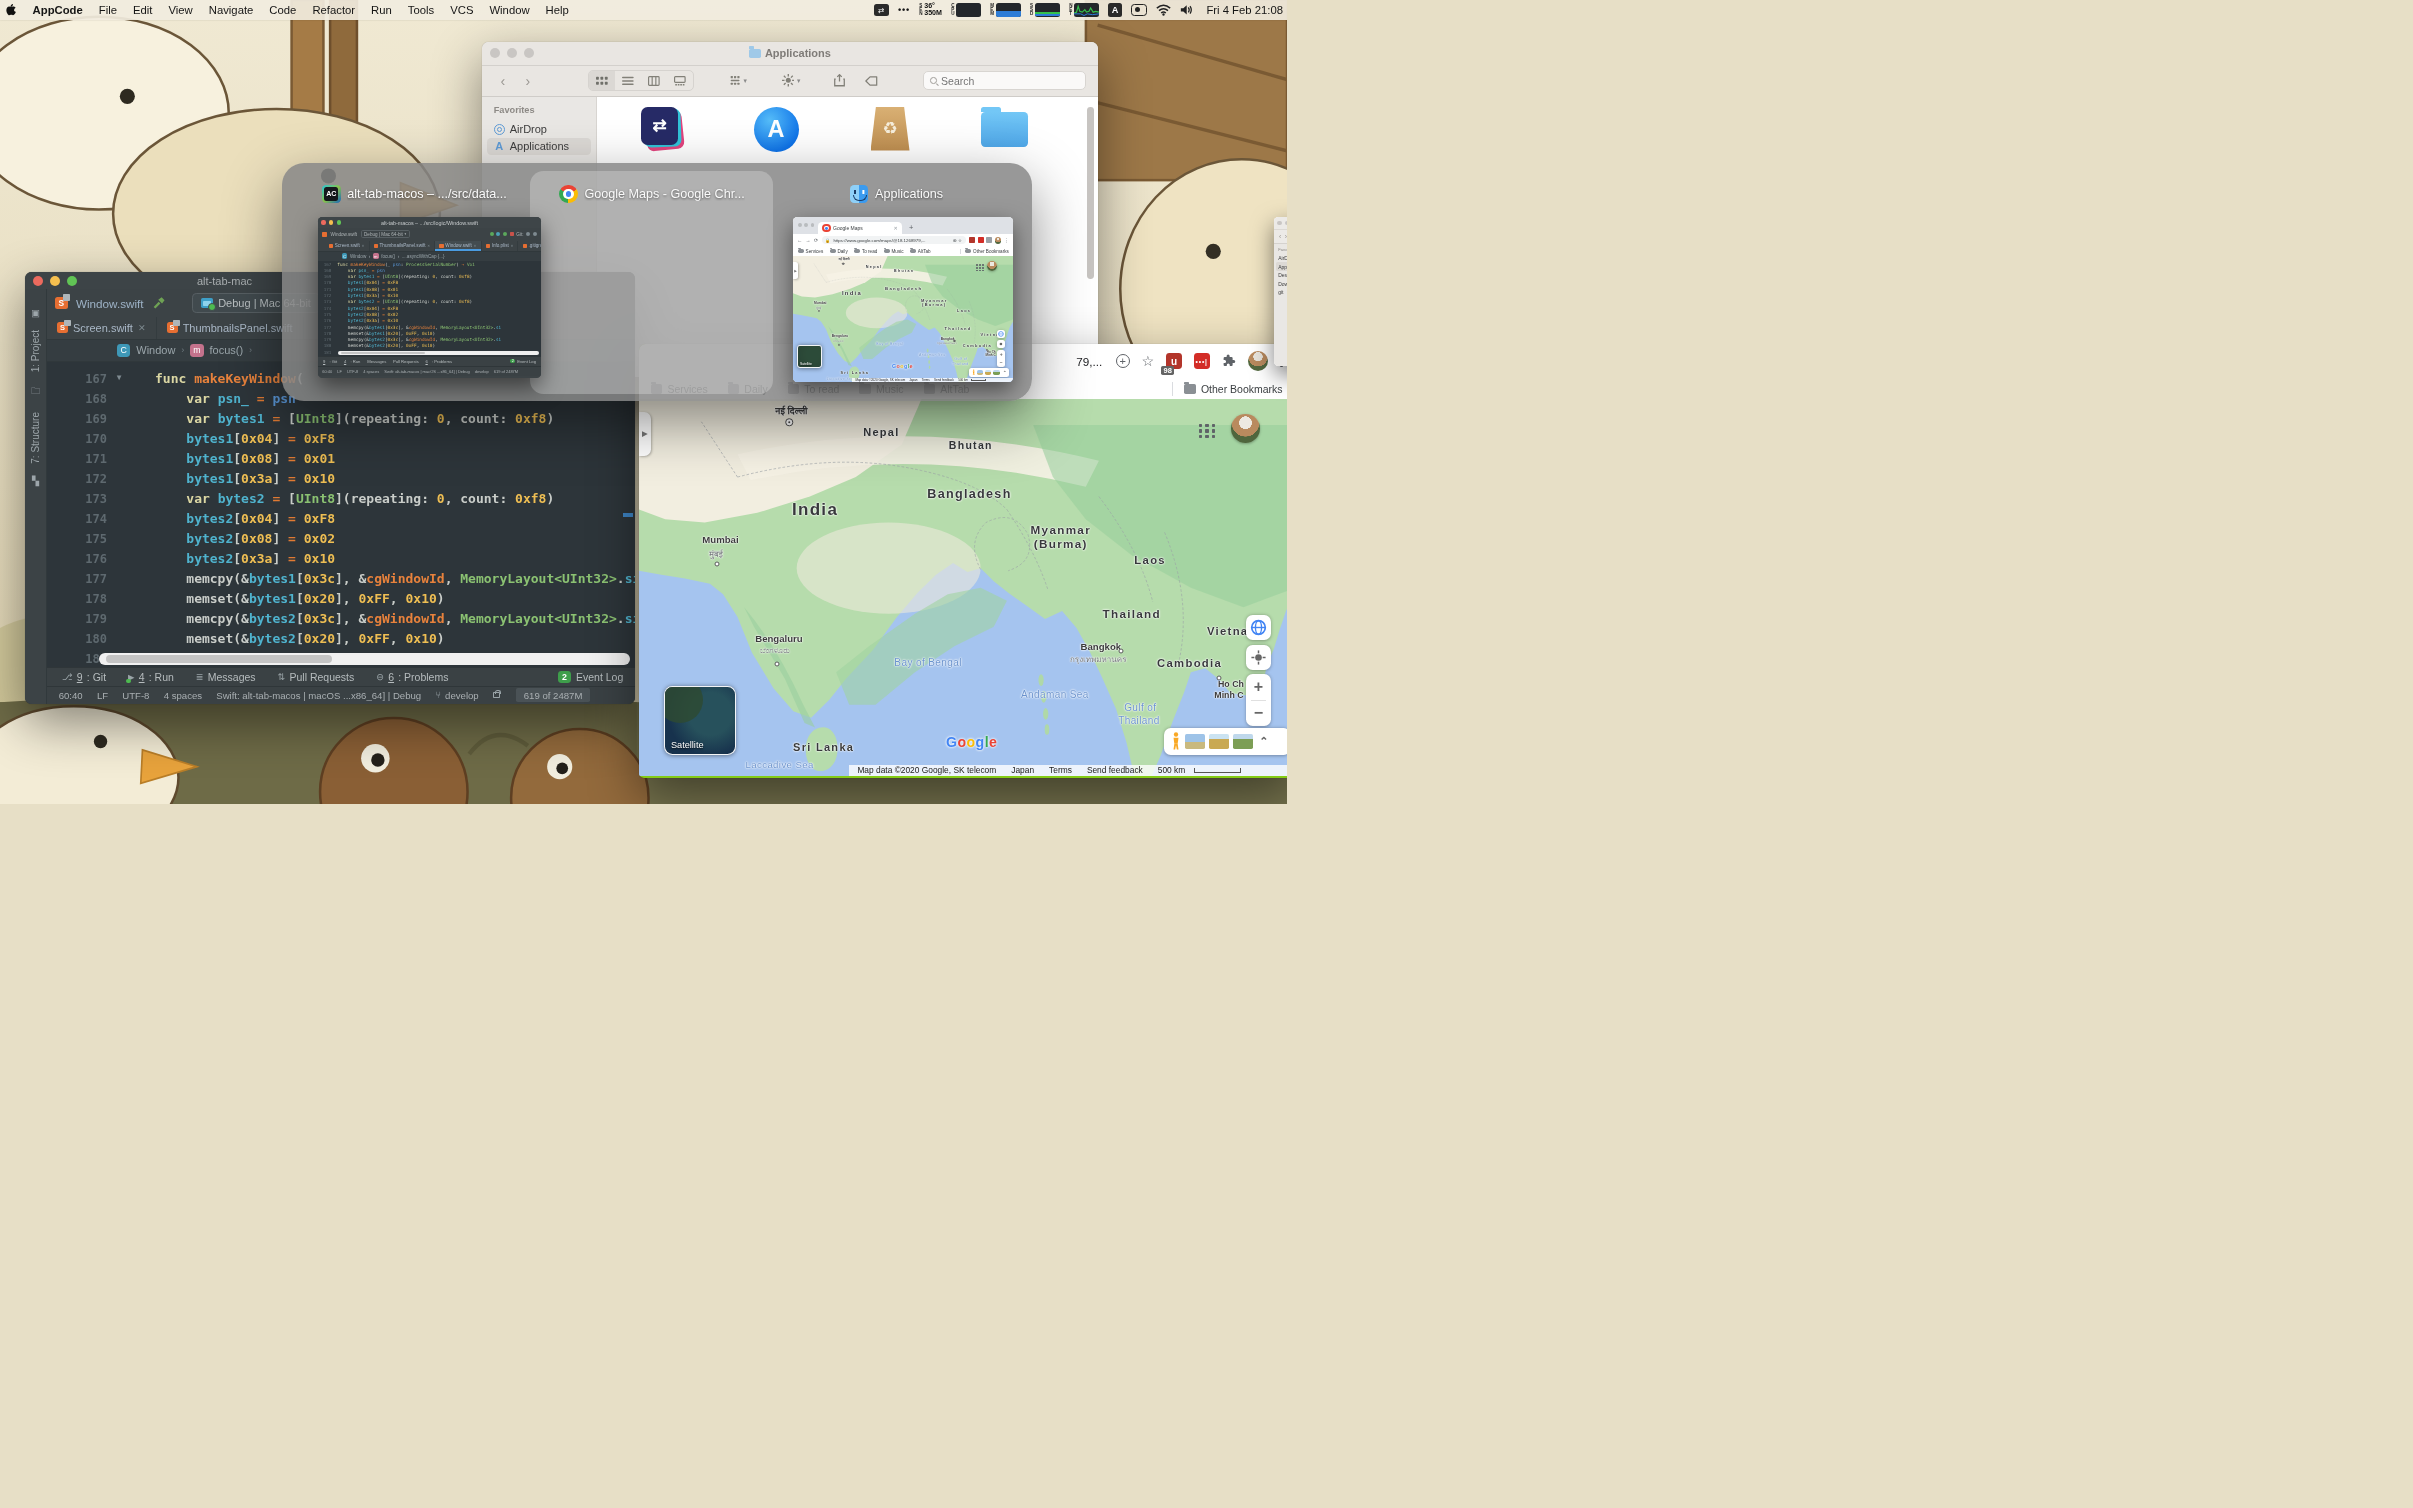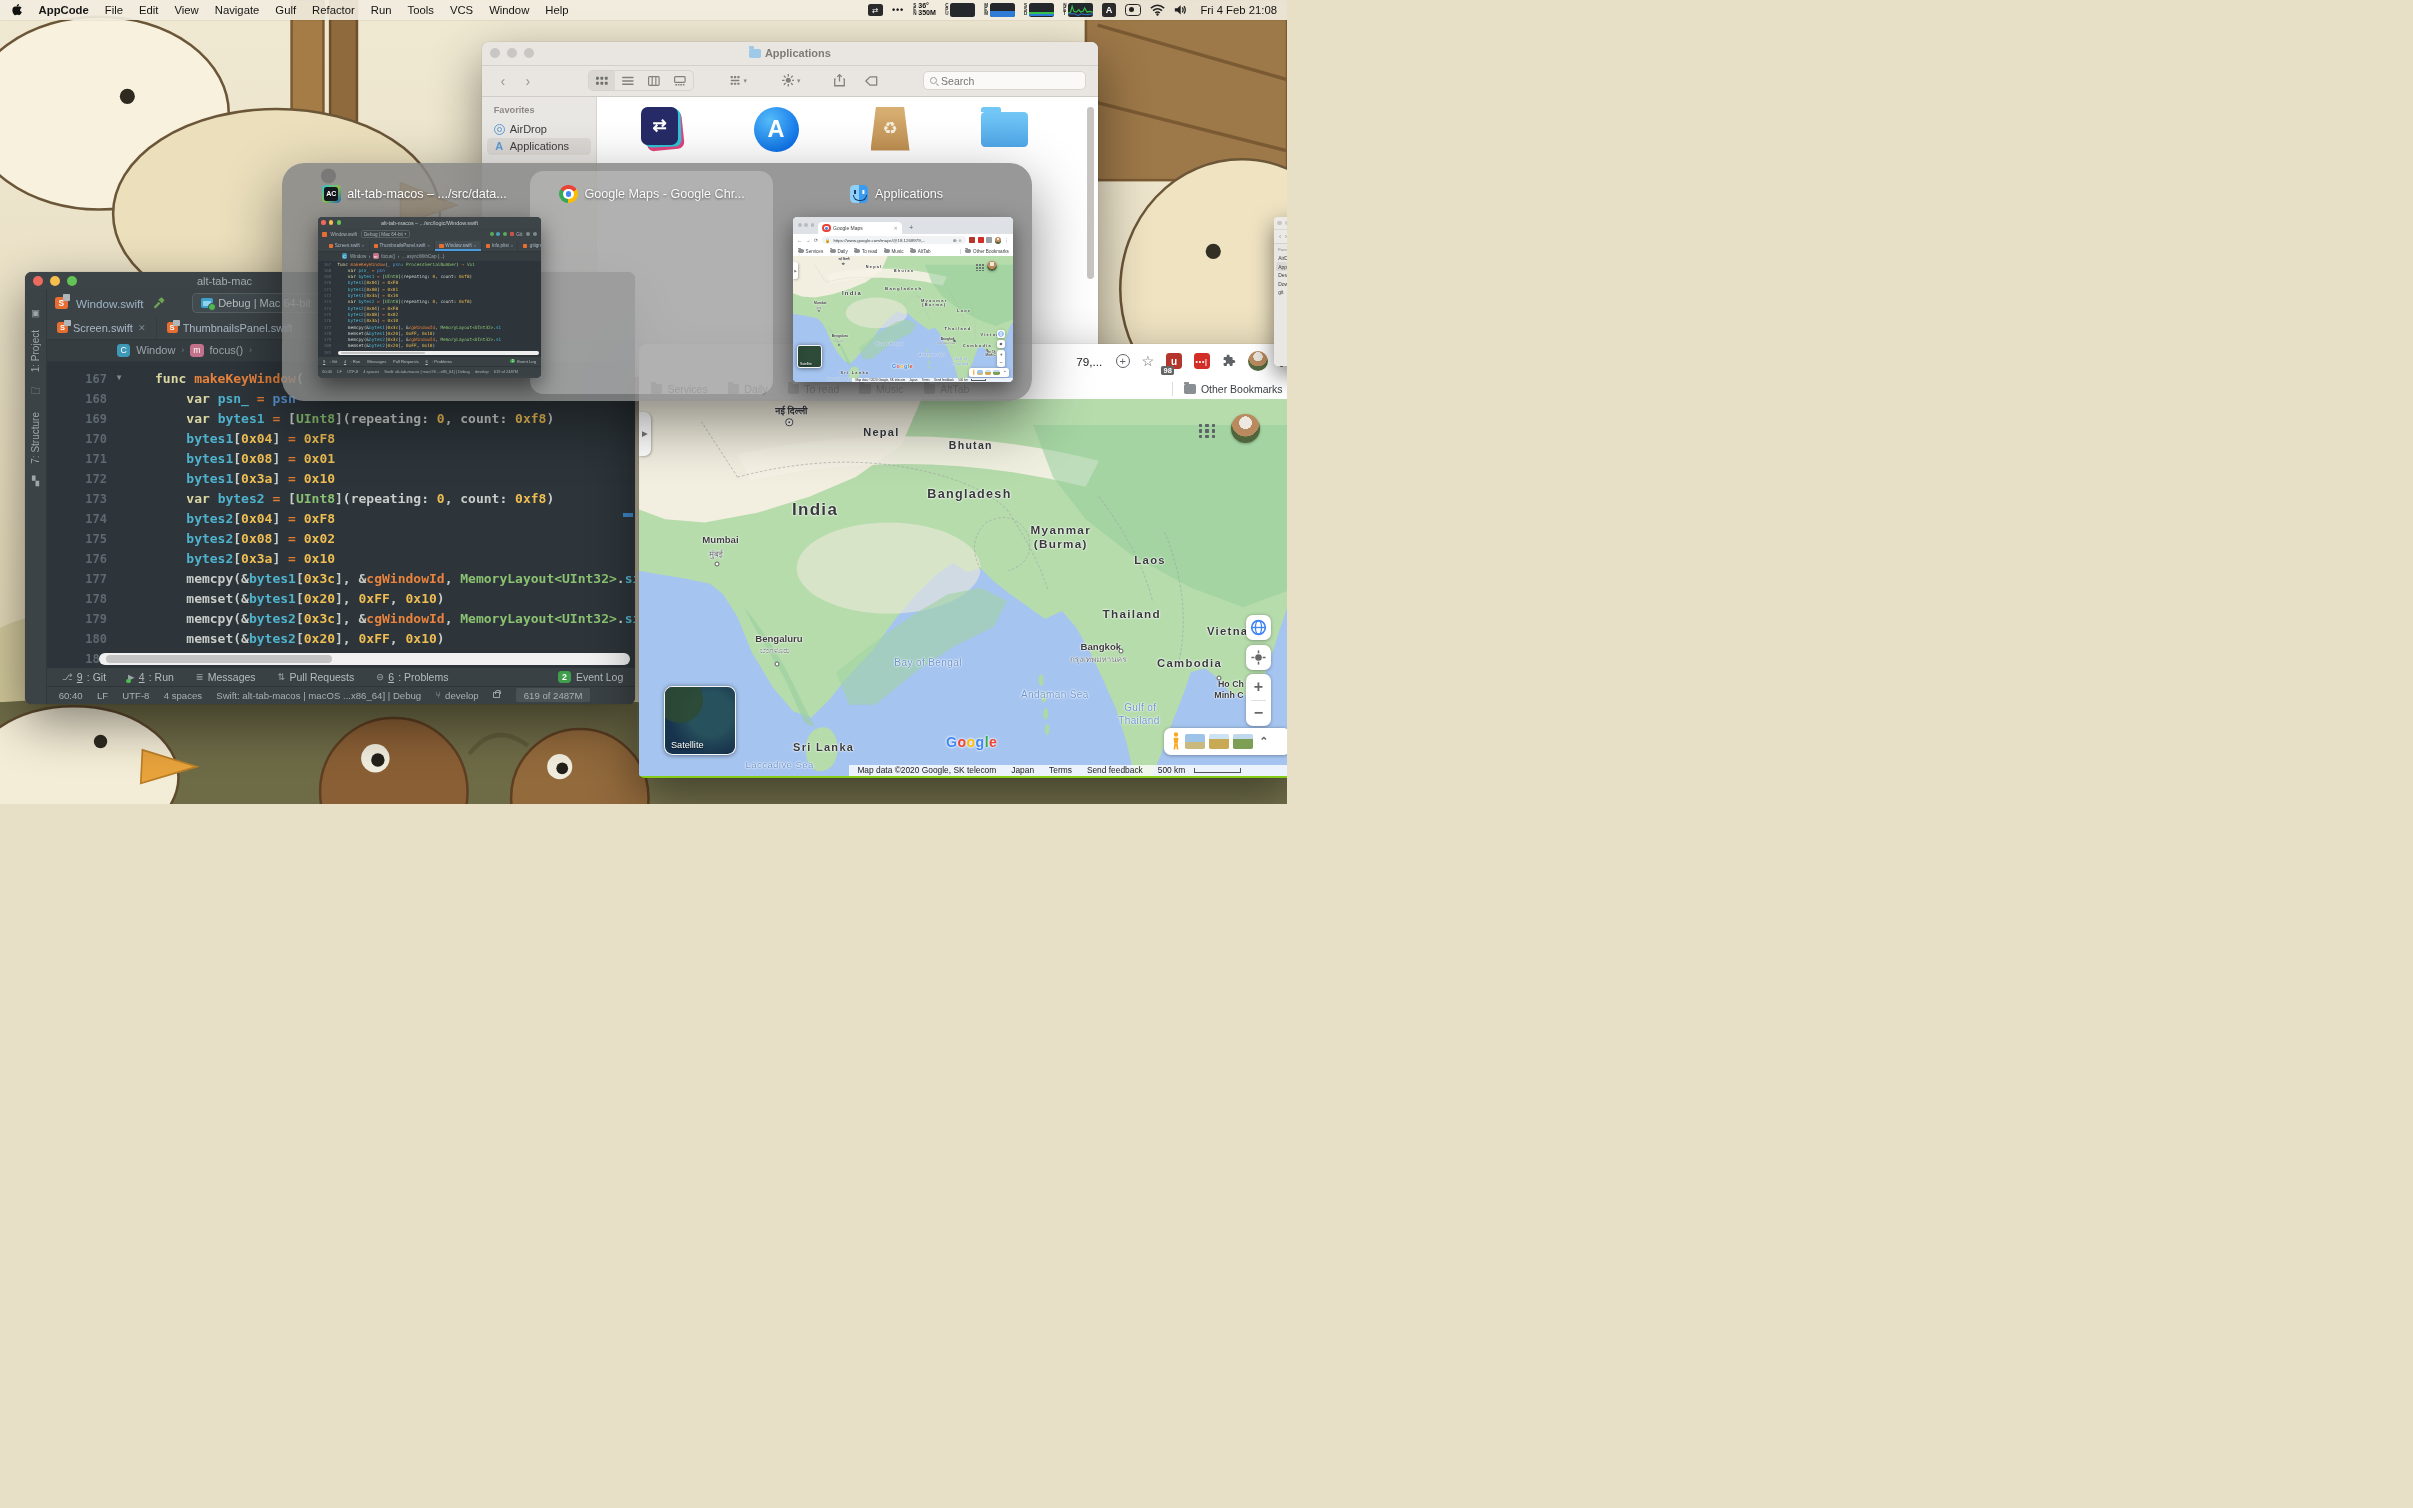--- a/index.html
+++ b/index.html
@@ -5,21 +5,21 @@
   * { margin:0; padding:0; box-sizing:border-box; }
   html,body { width:1287px; height:804px; overflow:hidden; background:#E7DFC6;
               font-family:"Liberation Sans", sans-serif; }
   #stage { position:relative; width:1287px; height:804px; overflow:hidden; }
 
   
   #wallpaper { position:absolute; inset:0; z-index:0; }
 
   
   #menubar { position:absolute; left:0; top:0; width:1287px; height:20px; z-index:60;
-    background:rgba(241,236,222,.92); display:flex; align-items:center; padding:0 10px;
+    background:rgba(241,236,222,.92); display:flex; align-items:center; padding:0 4px;
     font-size:11.3px; color:#151515; box-shadow:0 0 1.7px rgba(0,0,0,.15); }
   .mb-left { display:flex; align-items:center; gap:16px; }
   .mb-appname { font-weight:700; }
   .mb-item { cursor:default; }
   .mb-right { margin-left:auto; display:flex; align-items:center; gap:9.2px; }
   .mb-graphwrap { display:flex; align-items:center; gap:1.7px; }
   .vlet { display:flex; flex-direction:column; font-size:4.6px; font-weight:700; line-height:4.2px; color:#222; }
   .mb-graph { width:25px; height:14.2px; background:#24272B; border-radius:2.5px; position:relative; overflow:hidden; }
   .mb-graph.mem::after { content:""; position:absolute; left:0; right:0; bottom:0; height:45%; background:#2E7CD6; }
   .mb-graph.ssd::before { content:""; position:absolute; left:0; right:0; bottom:3.4px; height:1.7px; background:#35C04C; }
@@ -367,21 +367,21 @@
   <div class="mb-left">
     <svg width="12.6" height="14.2" viewBox="0 0 16 18">
       <path fill="#111" d="M11.3,1.2c-0.8,0.1-1.7,0.6-2.2,1.3C8.6,3.1,8.2,4,8.4,4.8c0.9,0,1.8-0.5,2.3-1.2C11.2,3,11.6,2.1,11.3,1.2z M12.8,9.4c0-1.5,0.8-2.6,2-3.3c-0.8-1.1-2-1.7-3.2-1.7c-1.2,0-1.8,0.5-2.5,0.5C8.4,4.9,7.6,4.4,6.6,4.4C4.6,4.4,3,6.2,3,9.1c0,2.9,2,6.4,3.8,6.4c0.8,0,1.2-0.5,2.3-0.5c1.1,0,1.4,0.5,2.3,0.5c1.8,0,3.6-3.3,3.6-4.5C14.9,11,12.8,10.6,12.8,9.4z"></path>
     </svg>
     <span class="mb-item mb-appname">AppCode</span>
     <span id="menu-items" style="display:flex;gap:16px;">
           <span class="mb-item">File</span>
           <span class="mb-item">Edit</span>
           <span class="mb-item">View</span>
           <span class="mb-item">Navigate</span>
-          <span class="mb-item">Gulf</span>
+          <span class="mb-item">Code</span>
           <span class="mb-item">Refactor</span>
           <span class="mb-item">Run</span>
           <span class="mb-item">Tools</span>
           <span class="mb-item">VCS</span>
           <span class="mb-item">Window</span>
           <span class="mb-item">Help</span>
         </span>
   </div>
   <div class="mb-right">
     <span class="alttab-mb">⇄</span>

